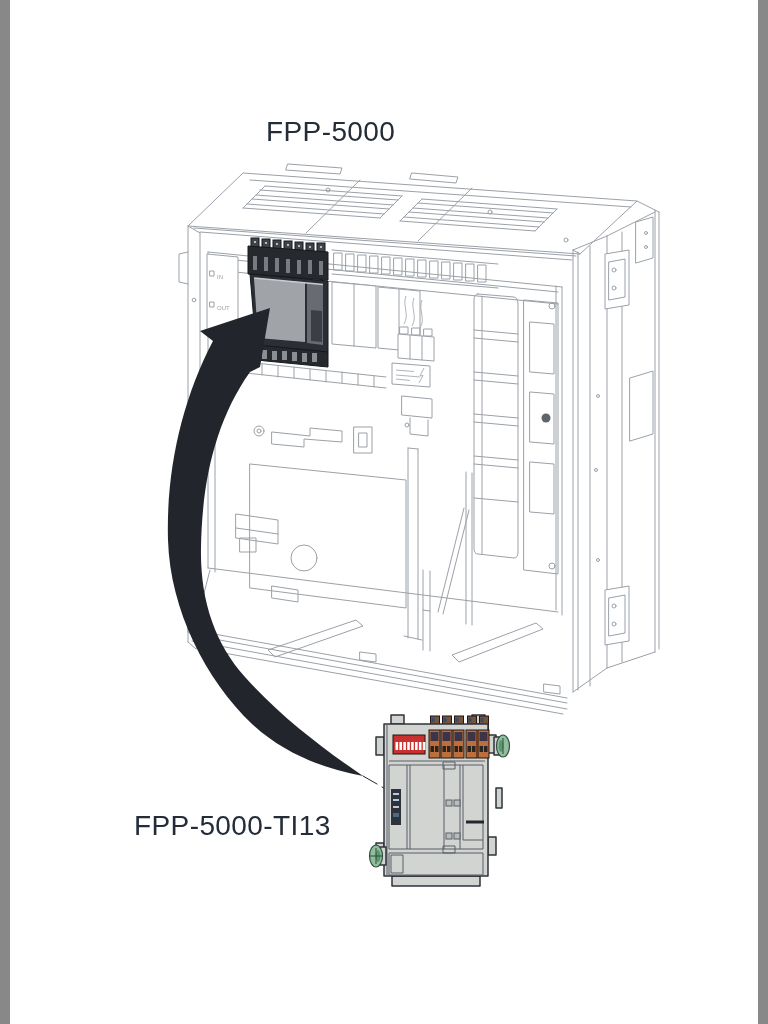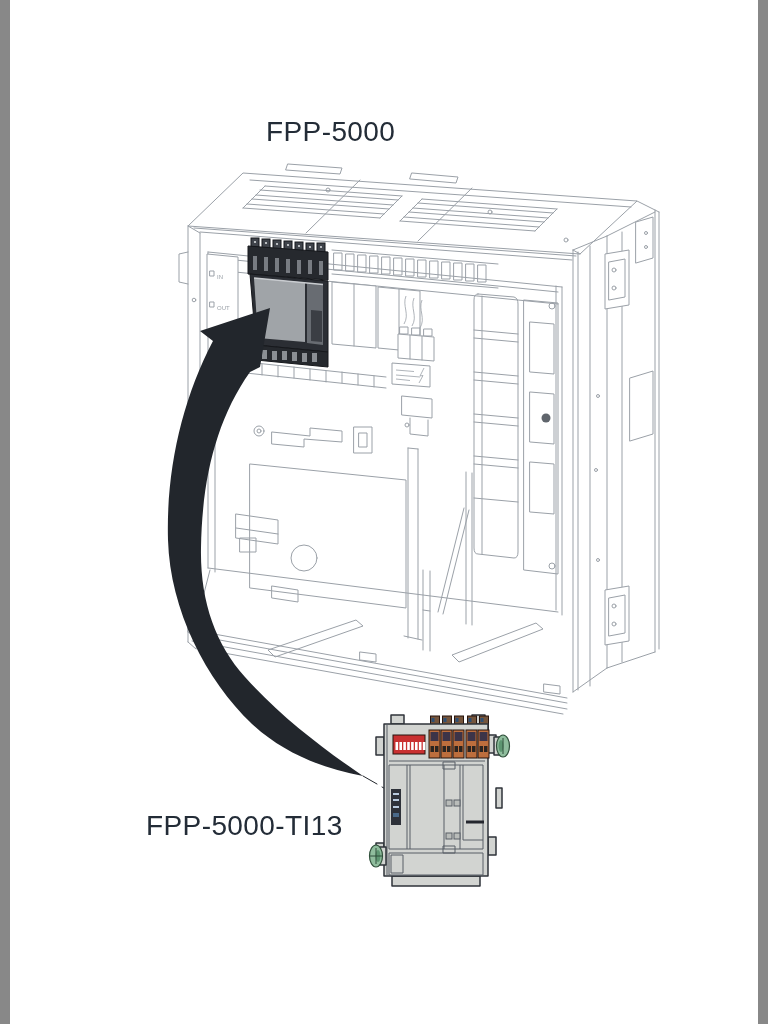--- a/index.html
+++ b/index.html
@@ -21,21 +21,21 @@
     background:var(--background);
     font-family:"Liberation Sans", sans-serif;
     overflow:hidden;
   }
   .fig-label{
     position:absolute;color:var(--label-text);
     font-size:28px;letter-spacing:0.4px;font-weight:400;
     white-space:nowrap;
   }
   #title-label{left:256px;top:116px;}
-  #module-label{left:136px;top:810px;}
+  #module-label{left:124px;top:810px;}
   svg{position:absolute;left:0;top:0;}
   .ln{fill:none;stroke:var(--line-art);stroke-width:1;stroke-linejoin:round;stroke-linecap:round;}
   .lnw{fill:#fff;stroke:var(--line-art);stroke-width:1;stroke-linejoin:round;}
   .lnt{fill:none;stroke:var(--line-art);stroke-width:0.8;stroke-linejoin:round;}
   .dk{fill:var(--installed-module-dark);stroke:#16181c;stroke-width:1;stroke-linejoin:round;}
   .arrow-fill{fill:var(--arrow);stroke:none;}
   .arrow-ln{fill:none;stroke:var(--arrow);stroke-width:1;stroke-linecap:round;}
   .mod-body{fill:var(--module-body);stroke:var(--module-outline);stroke-width:1.5;stroke-linejoin:round;}
   .mod-ln{fill:none;stroke:#595e66;stroke-width:1;stroke-linejoin:round;}
   .red{fill:var(--dip-switch-red);stroke:#27150f;stroke-width:1;}

